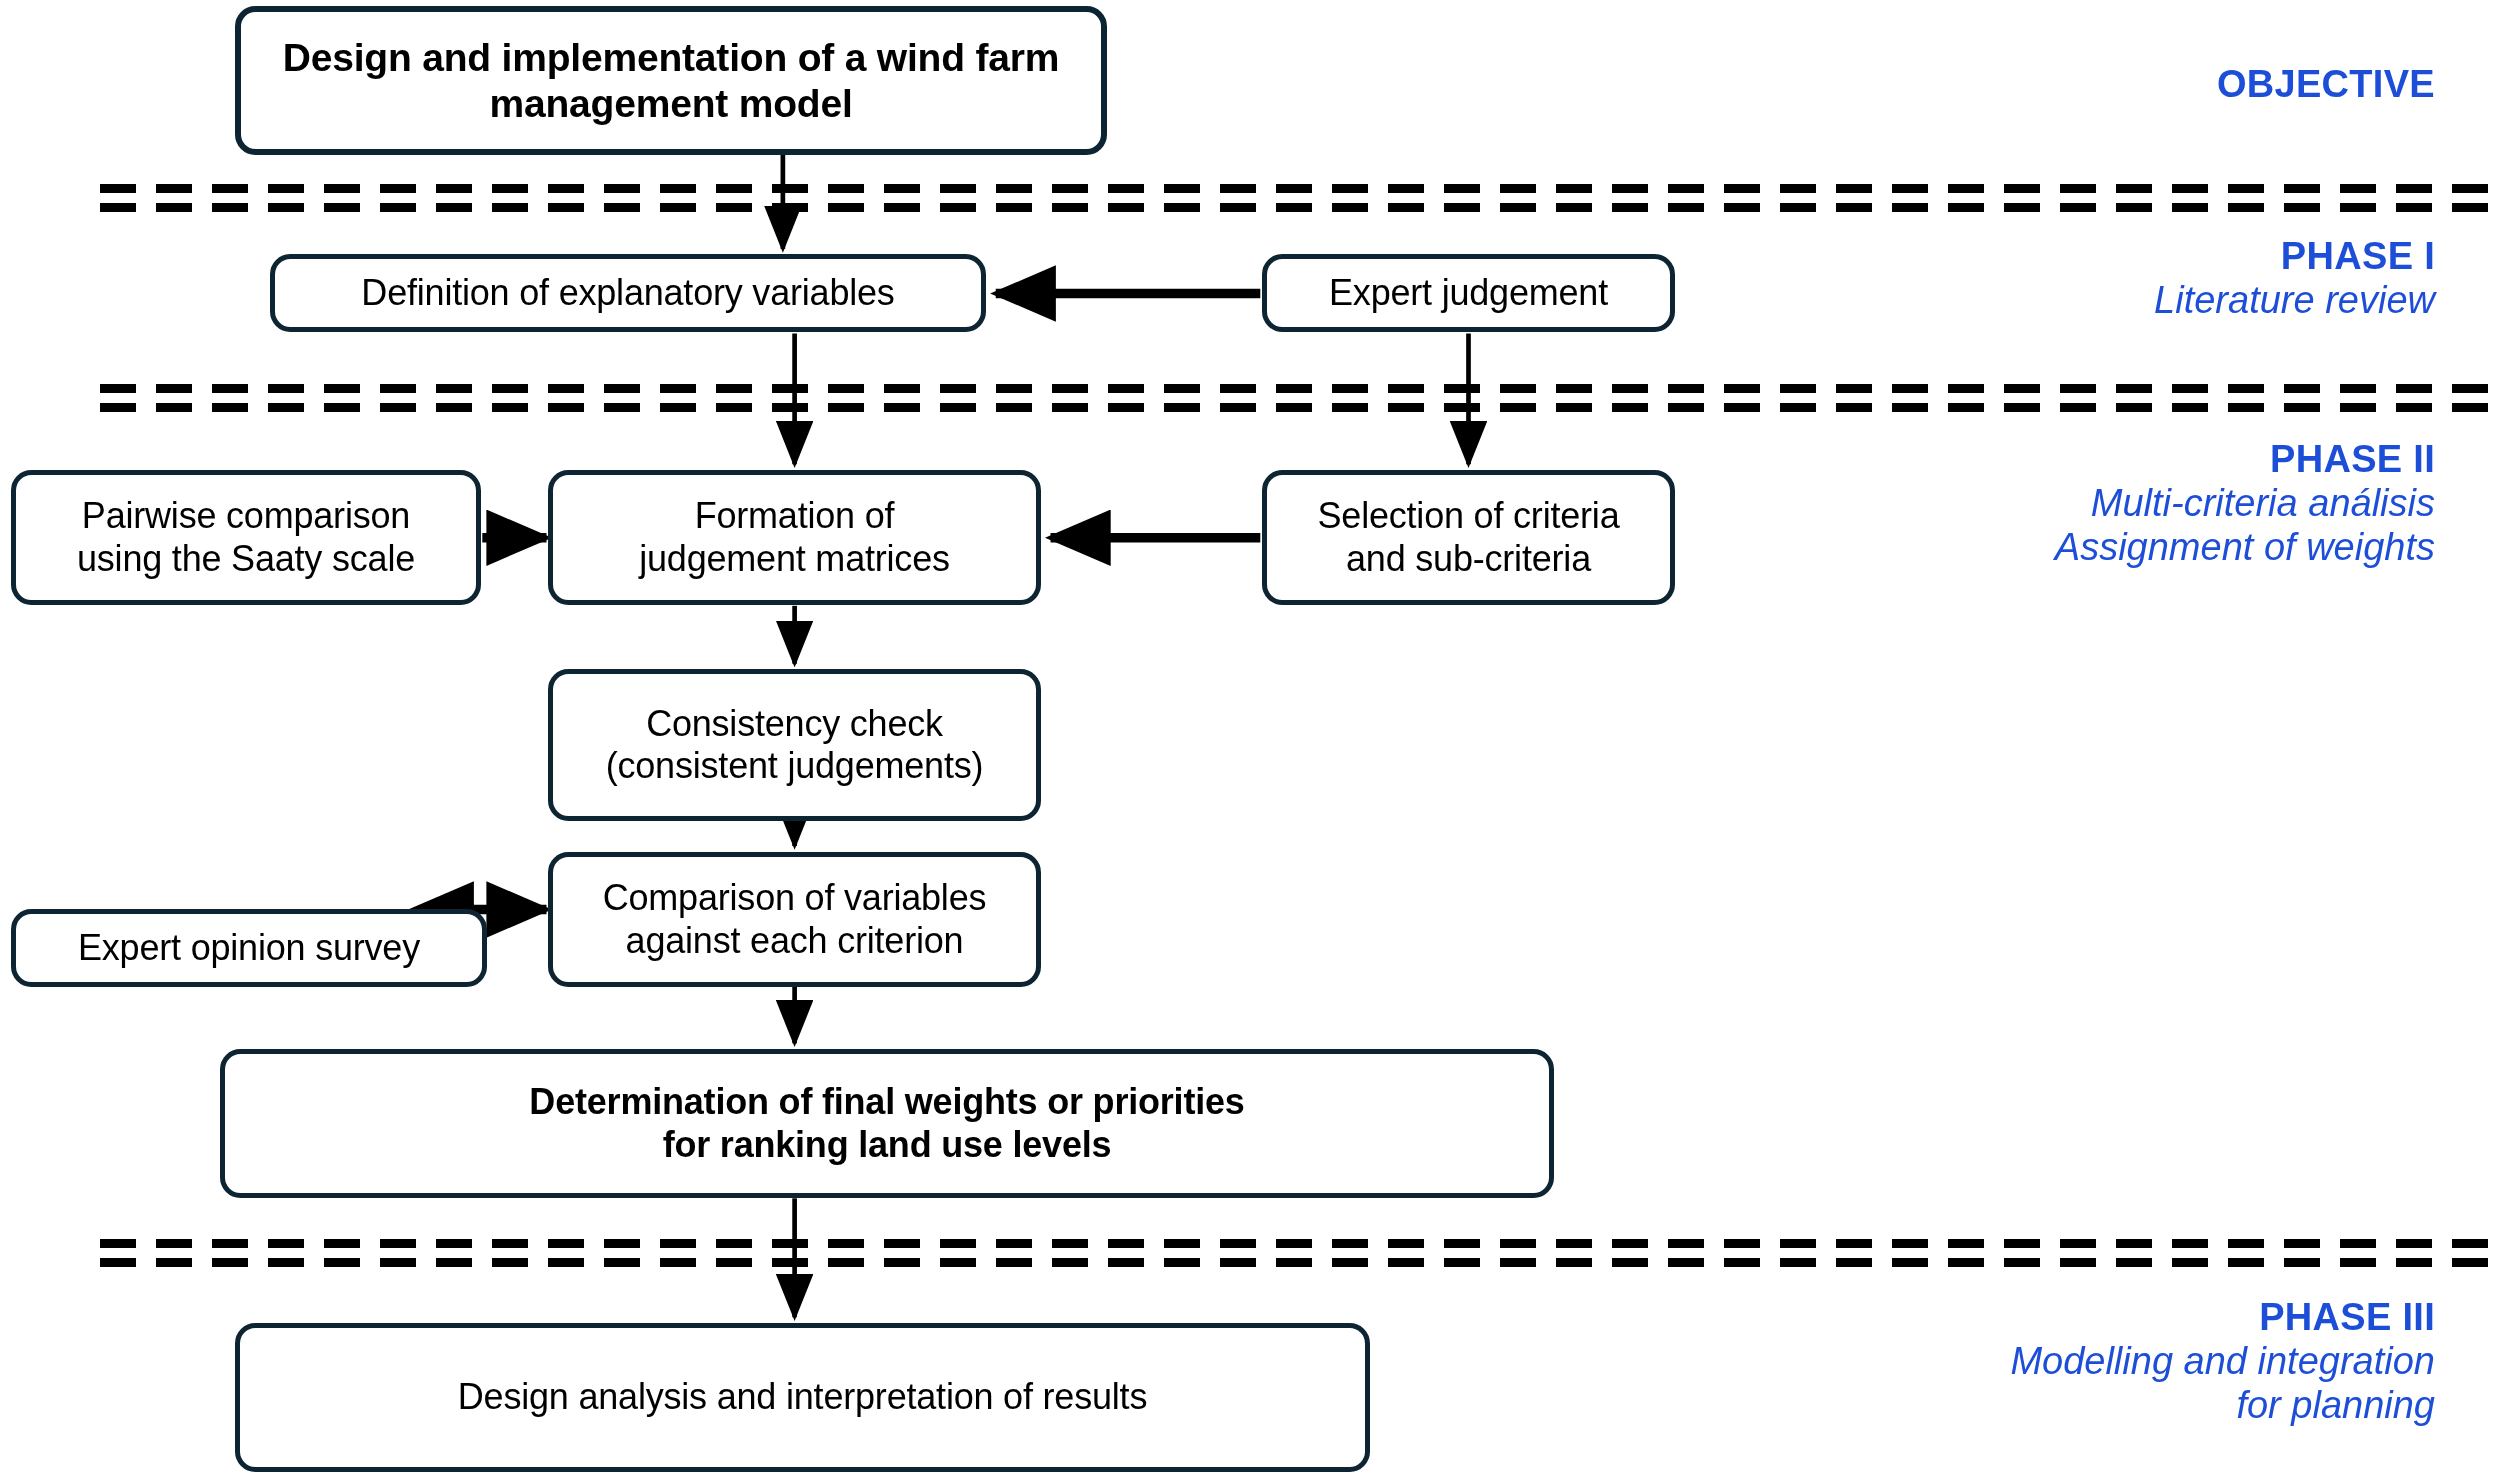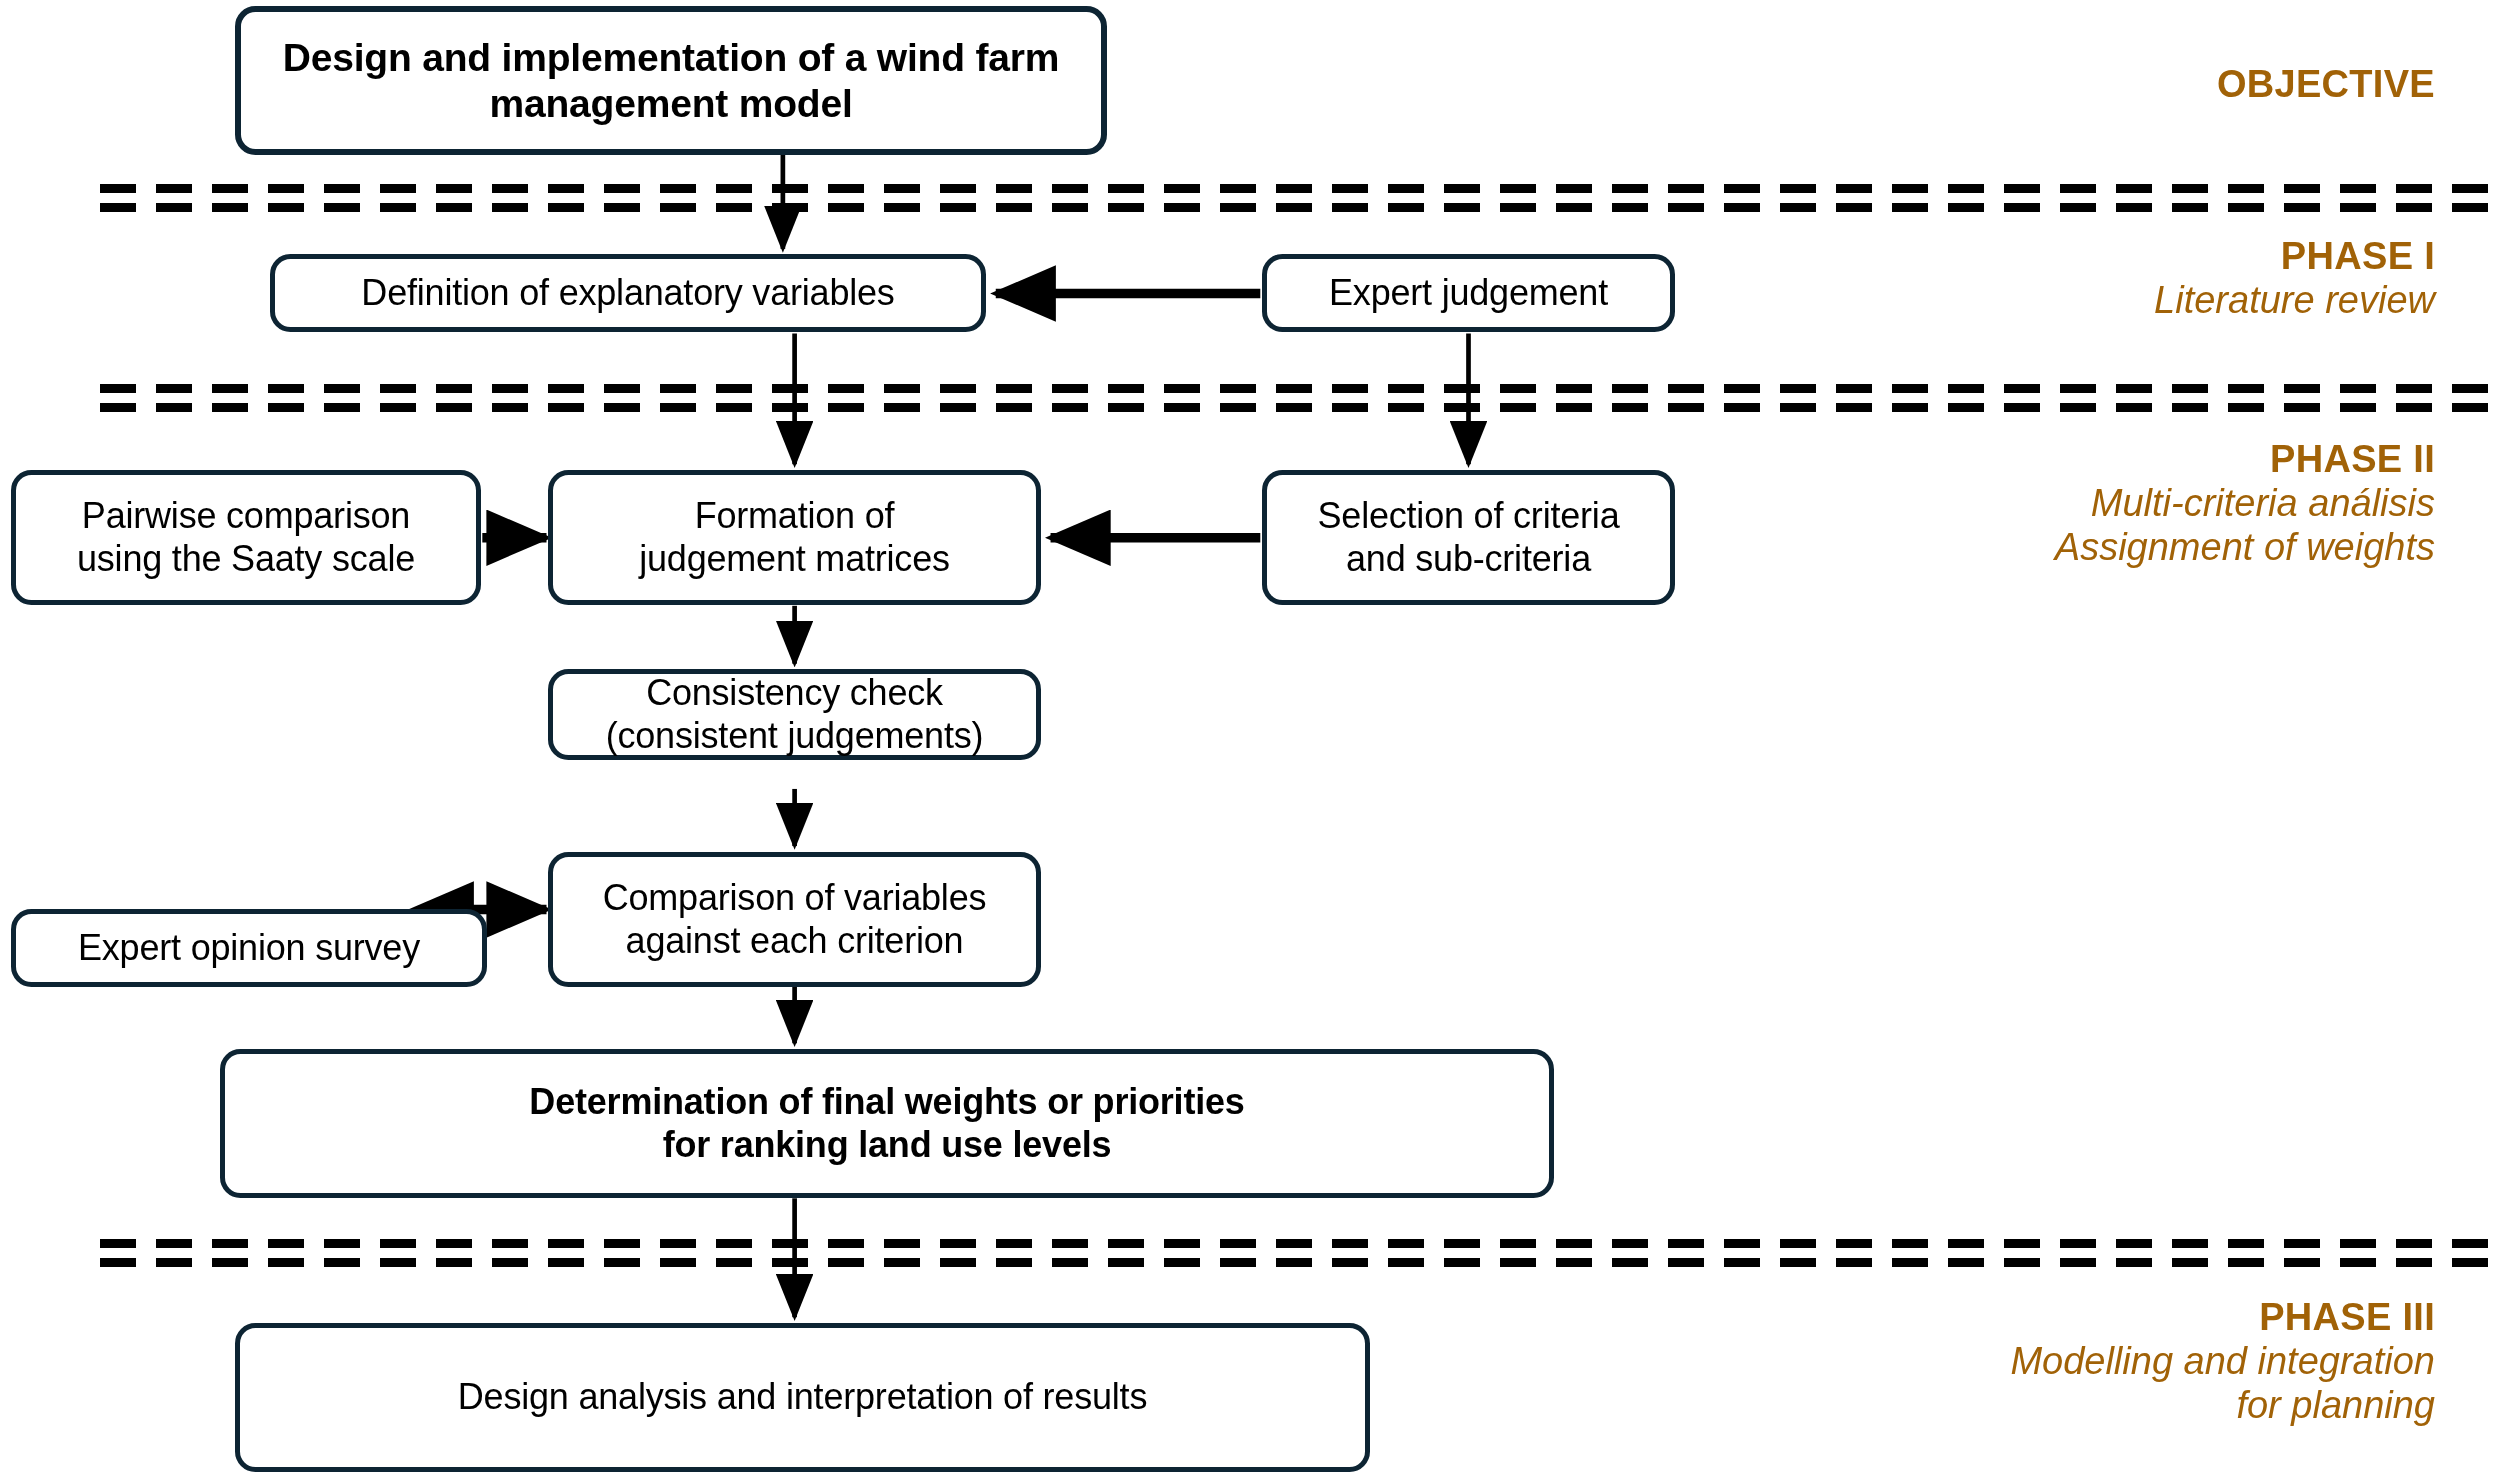--- a/index.html
+++ b/index.html
@@ -64,21 +64,21 @@
         #000000 0px, #000000 36px,
         rgba(0,0,0,0) 36px, rgba(0,0,0,0) 56px);
   }
   .sep i.a { top: 0; }
   .sep i.b { top: 19px; }
 
   
   .side {
     position: absolute;
     text-align: right;
-    color: #a16207;
+    color: #1d4ed8;
     z-index: 4;
   }
   .side .hdr {
     display: block;
     font-weight: bold;
     font-size: 38px;
     line-height: 1.12;
     letter-spacing: 0.3px;
   }
   .side .sub {
@@ -128,21 +128,21 @@
   <div class="node" style="left:11px; top:470px; width:470px; height:135px;">
     <span class="txt">Pairwise comparison
 using the Saaty scale</span>
   </div>
 
   <div class="node" style="left:1262px; top:470px; width:413px; height:135px;">
     <span class="txt">Selection of criteria
 and sub-criteria</span>
   </div>
 
-  <div class="node" style="left:548px; top:669px; width:493px; height:91px;">
+  <div class="node" style="left:548px; top:669px; width:493px; height:152px;">
     <span class="txt">Consistency check
 (consistent judgements)</span>
   </div>
 
   <div class="node" style="left:11px; top:871px; width:476px; height:78px;margin-top:38px;">
     <span class="txt">Expert opinion survey</span>
   </div>
 
   <div class="node" style="left:548px; top:852px; width:493px; height:135px;">
     <span class="txt">Comparison of variables

